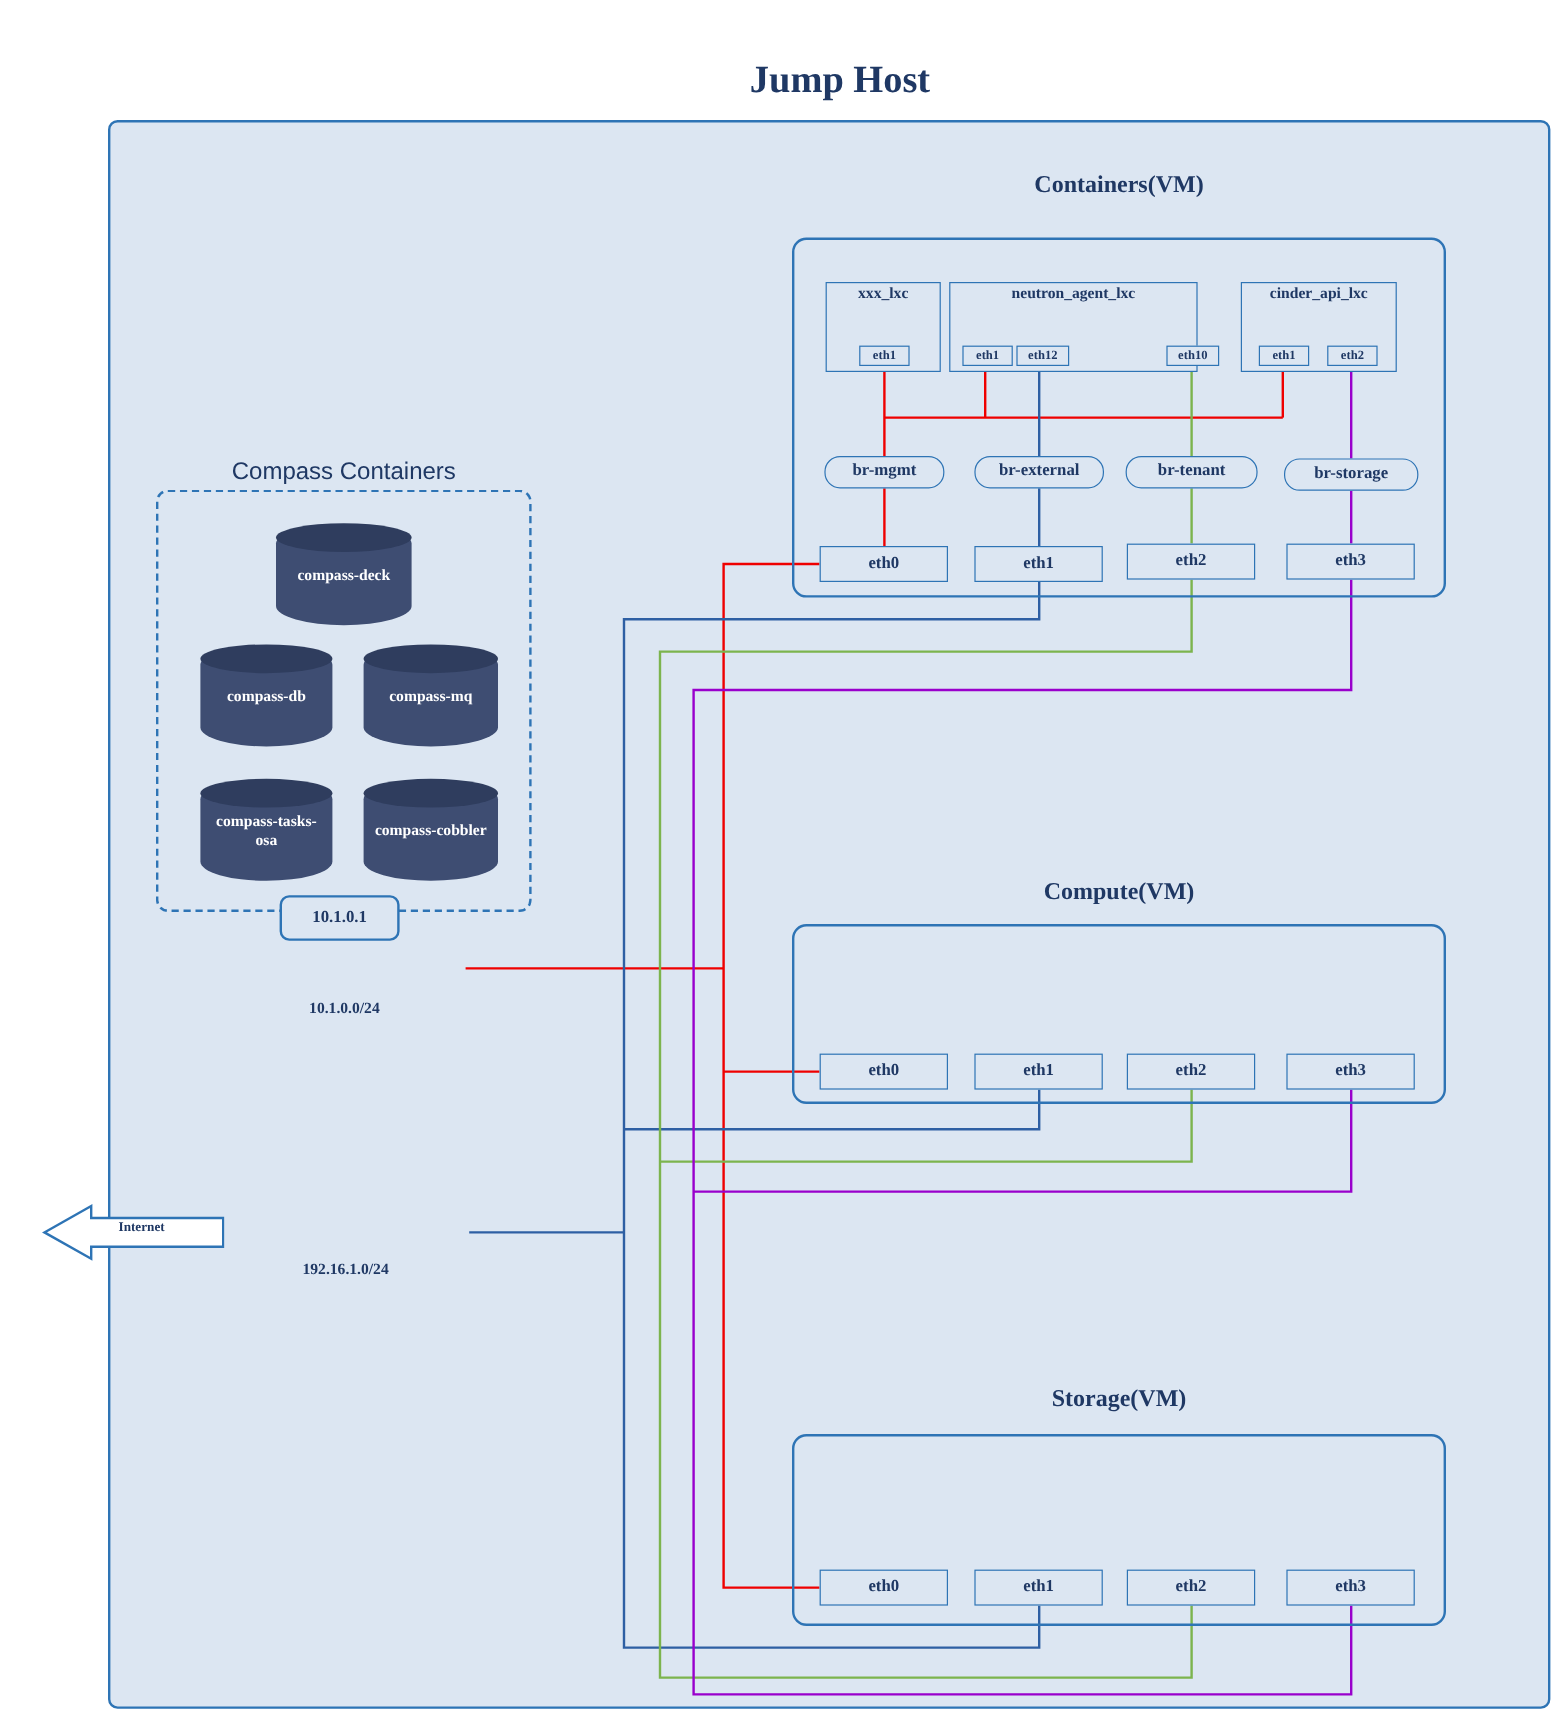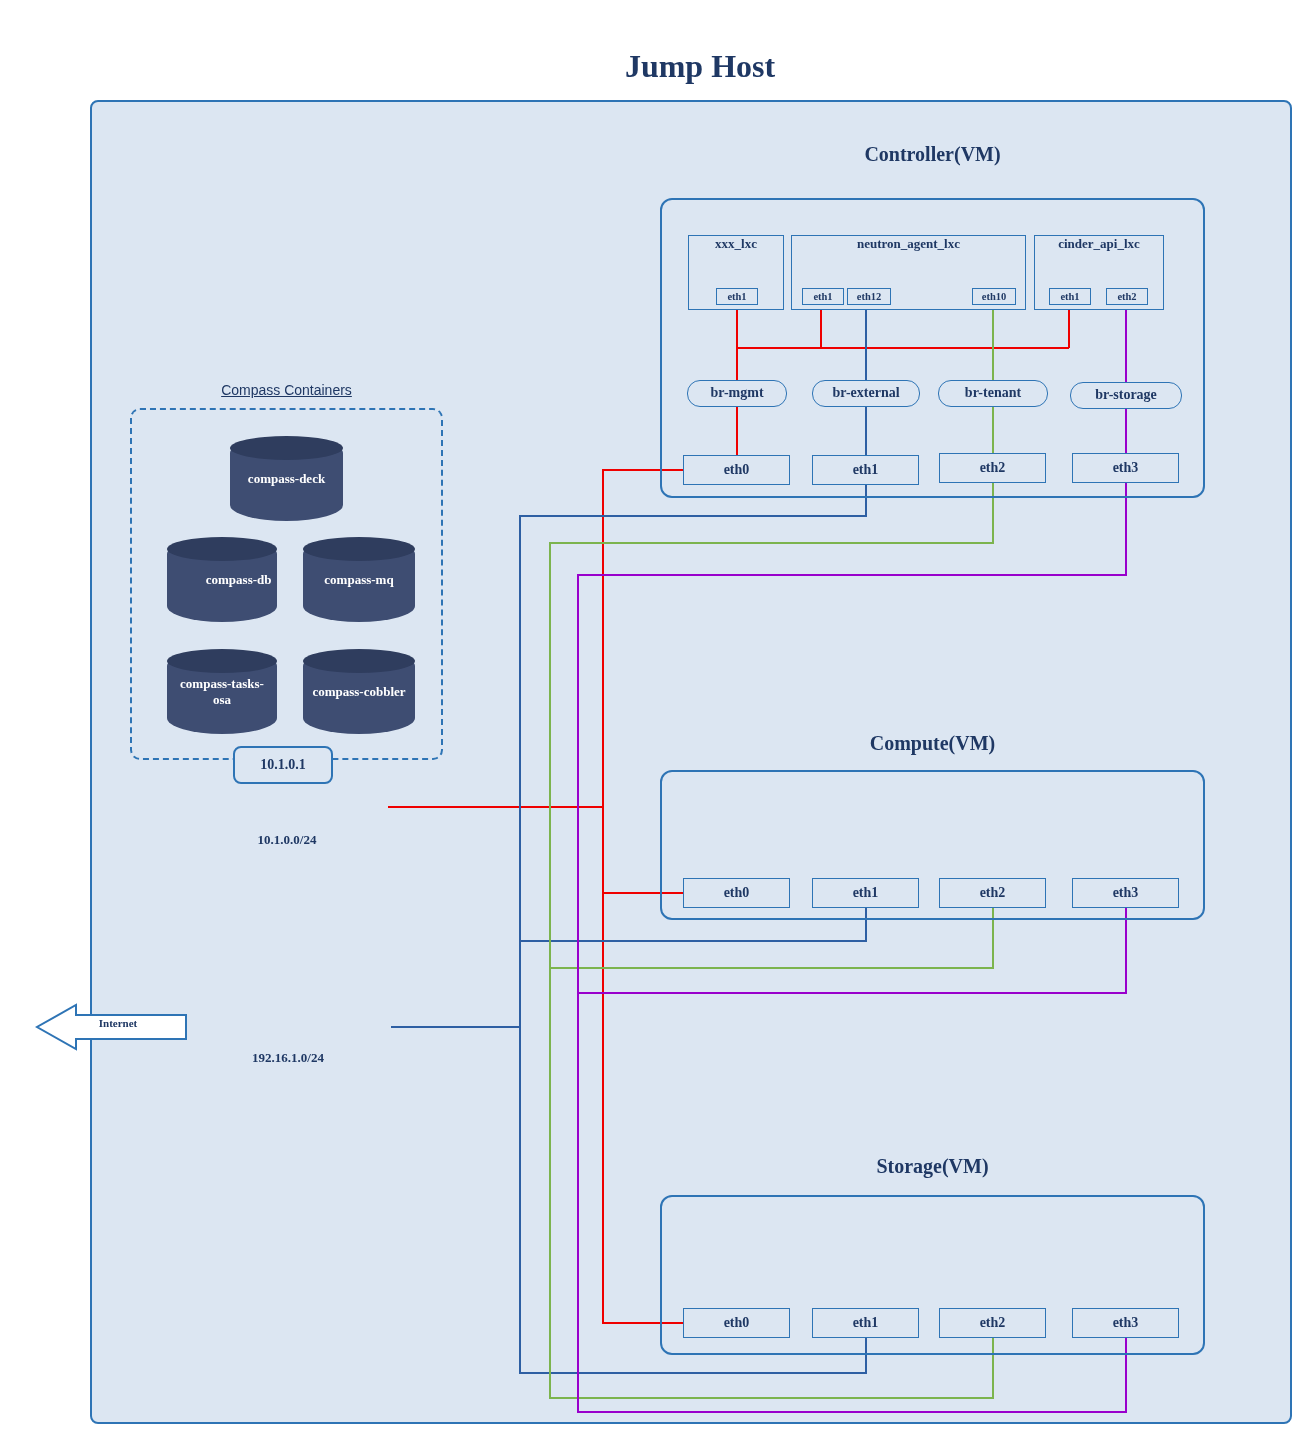--- a/index.html
+++ b/index.html
@@ -50,22 +50,22 @@
   .eth{
     position:absolute;z-index:2;width:107px;height:30px;line-height:27px;text-align:center;
     border:1.5px solid var(--box-border,#2e74b5);background:var(--canvas-fill,#dce6f2);
     font-size:14px;font-weight:bold;box-sizing:border-box;
   }
   .dashed-box{
     position:absolute;z-index:2;border:2px dashed var(--box-border,#2e74b5);
     border-radius:10px;box-sizing:border-box;
   }
   .compass-title{
-    position:absolute;z-index:2;text-align:center;font-size:14px;
-    font-family:"Liberation Sans",sans-serif;color:var(--text,#1f3864);text-decoration:underline;
+    position:absolute;z-index:2;text-align:center;font-size:20px;
+    font-family:"Liberation Sans",sans-serif;color:var(--text,#1f3864);
   }
   .cyl{
     position:absolute;z-index:3;background:var(--cylinder-fill,#3e4d72);
     border-radius:50% / 16px;color:#ffffff;font-size:13px;font-weight:bold;
     display:flex;align-items:center;justify-content:center;text-align:center;
     box-sizing:border-box;line-height:1.25;
   }
   .cyl::before{
     content:"";position:absolute;top:-1px;left:0;width:100%;height:24px;
     background:var(--cylinder-top,#2f3d5e);border-radius:50%;
@@ -115,29 +115,29 @@
     <polyline class="ln ln-tenant" points="993,407 993,453"></polyline>
     <polyline class="ln ln-tenant" points="993,483 993,543 550,543 550,1398 993,1398 993,1338"></polyline>
     <polyline class="ln ln-tenant" points="993,908 993,968 550,968"></polyline>
 
     <polyline class="ln ln-storage" points="1126,306 1126,382"></polyline>
     <polyline class="ln ln-storage" points="1126,409 1126,453"></polyline>
     <polyline class="ln ln-storage" points="1126,483 1126,575 578,575 578,1412 1126,1412 1126,1338"></polyline>
     <polyline class="ln ln-storage" points="1126,908 1126,993 578,993"></polyline>
   </svg>
 
-  <div class="vm-title" style="left:660px;top:143px;width:545px;">Controller(VM)</div>
+  <div class="vm-title" style="left:660px;top:143px;width:545px;">Containers(VM)</div>
   <div class="vm-box" style="left:660px;top:198px;width:545px;height:300px;"></div>
 
   <div class="lxc" style="left:688px;top:235px;width:96px;height:75px;">
     <div class="lxc-name">xxx_lxc</div>
     <div class="port" style="left:27px;">eth1</div>
   </div>
 
-  <div class="lxc" style="left:791px;top:235px;width:235px;height:75px;">
+  <div class="lxc" style="left:791px;top:235px;width:207px;height:75px;">
     <div class="lxc-name">neutron_agent_lxc</div>
     <div class="port" style="left:10px;">eth1</div>
     <div class="port port-w" style="left:55px;">eth12</div>
     <div class="port port-w" style="left:180px;">eth10</div>
   </div>
 
   <div class="lxc" style="left:1034px;top:235px;width:130px;height:75px;">
     <div class="lxc-name">cinder_api_lxc</div>
     <div class="port" style="left:14px;">eth1</div>
     <div class="port" style="left:71px;">eth2</div>
@@ -152,21 +152,21 @@
   <div class="eth" style="left:812px;top:455px;">eth1</div>
   <div class="eth" style="left:939px;top:453px;">eth2</div>
   <div class="eth" style="left:1072px;top:453px;">eth3</div>
 
   <div class="compass-title" style="left:130px;top:382px;width:313px;">Compass Containers</div>
   <div class="dashed-box" style="left:130px;top:408px;width:313px;height:352px;"></div>
 
   <div class="cyl" style="left:230px;top:437px;width:113px;height:84px;">
     <span>compass-deck</span>
   </div>
-  <div class="cyl" style="left:167px;top:538px;width:110px;height:84px;text-align:right;">
+  <div class="cyl" style="left:167px;top:538px;width:110px;height:84px;">
     <span>compass-db</span>
   </div>
   <div class="cyl" style="left:167px;top:650px;width:110px;height:84px;">
     <span>compass-tasks-osa</span>
   </div>
   <div class="cyl" style="left:303px;top:538px;width:112px;height:84px;">
     <span>compass-mq</span>
   </div>
   <div class="cyl" style="left:303px;top:650px;width:112px;height:84px;">
     <span>compass-cobbler</span>

